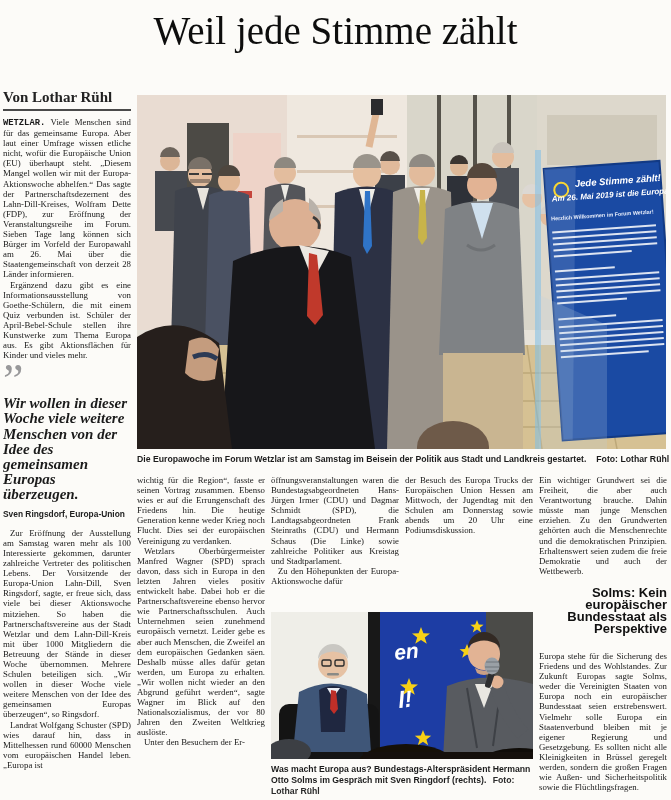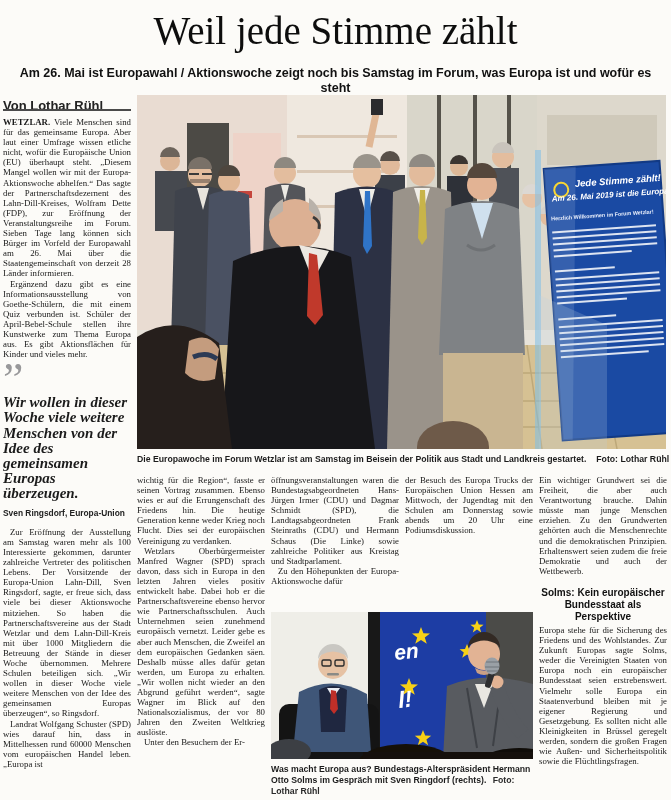--- a/index.html
+++ b/index.html
@@ -3,63 +3,62 @@
 <meta charset="utf-8">
 <style>
   html,body{margin:0;padding:0;}
   body{width:671px;height:800px;background:#fbfaf7;font-family:"Liberation Serif",serif;}
   .page{position:relative;width:671px;height:800px;background:#fcfbf8;overflow:hidden;color:#1a1a1a;padding-left:32px;}
 
   .headline{position:absolute;top:8px;left:0;width:671px;margin:0;text-align:center;
     font-family:"Liberation Serif",serif;font-weight:normal;font-size:39px;line-height:46px;color:#0d0d0d;}
   .subtitle{position:absolute;top:66px;left:10px;width:651px;text-align:center;
     font-family:"Liberation Sans",sans-serif;font-weight:bold;font-size:12.5px;line-height:15px;color:#111;}
-  .byline{position:absolute;top:98px;left:3px;width:128px;
-    font-family:Liberation Sans, sans-serif;font-weight:bold;font-size:13px;color:#222;}
+  .byline{position:absolute;top:89px;left:3px;width:128px;
+    font-family:Liberation Serif, serif;font-weight:bold;font-size:15px;color:#222;}
   .byline-rule{position:absolute;top:109px;left:3px;width:128px;height:2px;background:#4a4a4a;}
 
   .col{position:absolute;font-size:8.8px;line-height:10.1px;text-align:justify;
     font-family:"Liberation Serif",serif;color:#191919;hyphens:auto;overflow:hidden;}
   .col p{margin:0;}
   .col p.indent{text-indent:7px;}
-  .lead{font-weight:bold;}
+  .lead{font-weight:bold;font-family:Liberation Mono, monospace;}
   .col1{top:117px;left:3px;width:128px;height:681px;}
   .col2{top:475px;left:137px;width:128px;height:322px;}
   .col3{top:475px;left:271px;width:128px;height:132px;}
   .col4{top:475px;left:405px;width:128px;height:132px;}
   .col5{top:475px;left:539px;width:128px;height:322px;}
 
   .pullquote{margin:6px 0 9px 0;text-align:left;}
   .qmark{font-family:"Liberation Serif",serif;font-size:46px;line-height:30px;color:#98989a;letter-spacing:-3px;}
   .qtext{font-family:"Liberation Serif",serif;font-style:italic;font-weight:bold;
     font-size:15px;line-height:15.2px;color:#1b1b1b;margin-top:0;}
   .qattr{margin-top:6px;font-family:"Liberation Sans",sans-serif;font-weight:bold;font-size:8.4px;color:#222;}
 
-  .subhead{margin:11px 0 2px 0;font-family:"Liberation Sans",sans-serif;font-weight:bold;
-    font-size:10px;line-height:12px;color:#111;text-align:center;}
+  .subhead{margin:11px 0 16px 0;font-family:"Liberation Sans",sans-serif;font-weight:bold;
+    font-size:13px;line-height:12px;color:#111;text-align:right;}
 
   .photo{position:absolute;margin:0;padding:0;overflow:hidden;background:#ddd8cc;}
   .photo1{top:95px;left:137px;width:529px;height:354px;}
   .photo2{top:612px;left:271px;width:262px;height:147px;}
   .photo svg{display:block;}
 
   .caption{position:absolute;font-family:"Liberation Sans",sans-serif;font-weight:bold;
     font-size:8.7px;line-height:11px;color:#1c1c1c;}
   .caption1{top:454px;left:137px;width:529px;display:flex;justify-content:space-between;white-space:nowrap;}
   .caption1 .credit{margin-left:10px;}
   .caption2{top:764px;left:271px;width:262px;display:block;}
   .caption2 .credit{margin-left:4px;color:#2a2a2a;}
 </style>
 </head>
 <body>
 
 <div class="page">
 
   <h1 class="headline">Weil jede Stimme zählt</h1>
-  <div class="subtitle">Am 26. Mai ist Europawahl / Aktionswoche zeigt noch bis Samstag im Forum, was Europa ist und wofür es steht</div>
   <div class="byline">Von Lothar Rühl</div>
   <div class="byline-rule"></div>
 
   <figure class="photo photo1">
     <svg width="529" height="354" viewBox="0 0 529 354" xmlns="http://www.w3.org/2000/svg">
 
       <rect x="0" y="0" width="529" height="354" fill="#e7e3da"></rect>
       <rect x="0" y="0" width="529" height="16" fill="#cfc9bd"></rect>
       <rect x="0" y="0" width="150" height="235" fill="#e9dcd2"></rect>
       <rect x="50" y="28" width="42" height="175" fill="#4c4a45"></rect>

